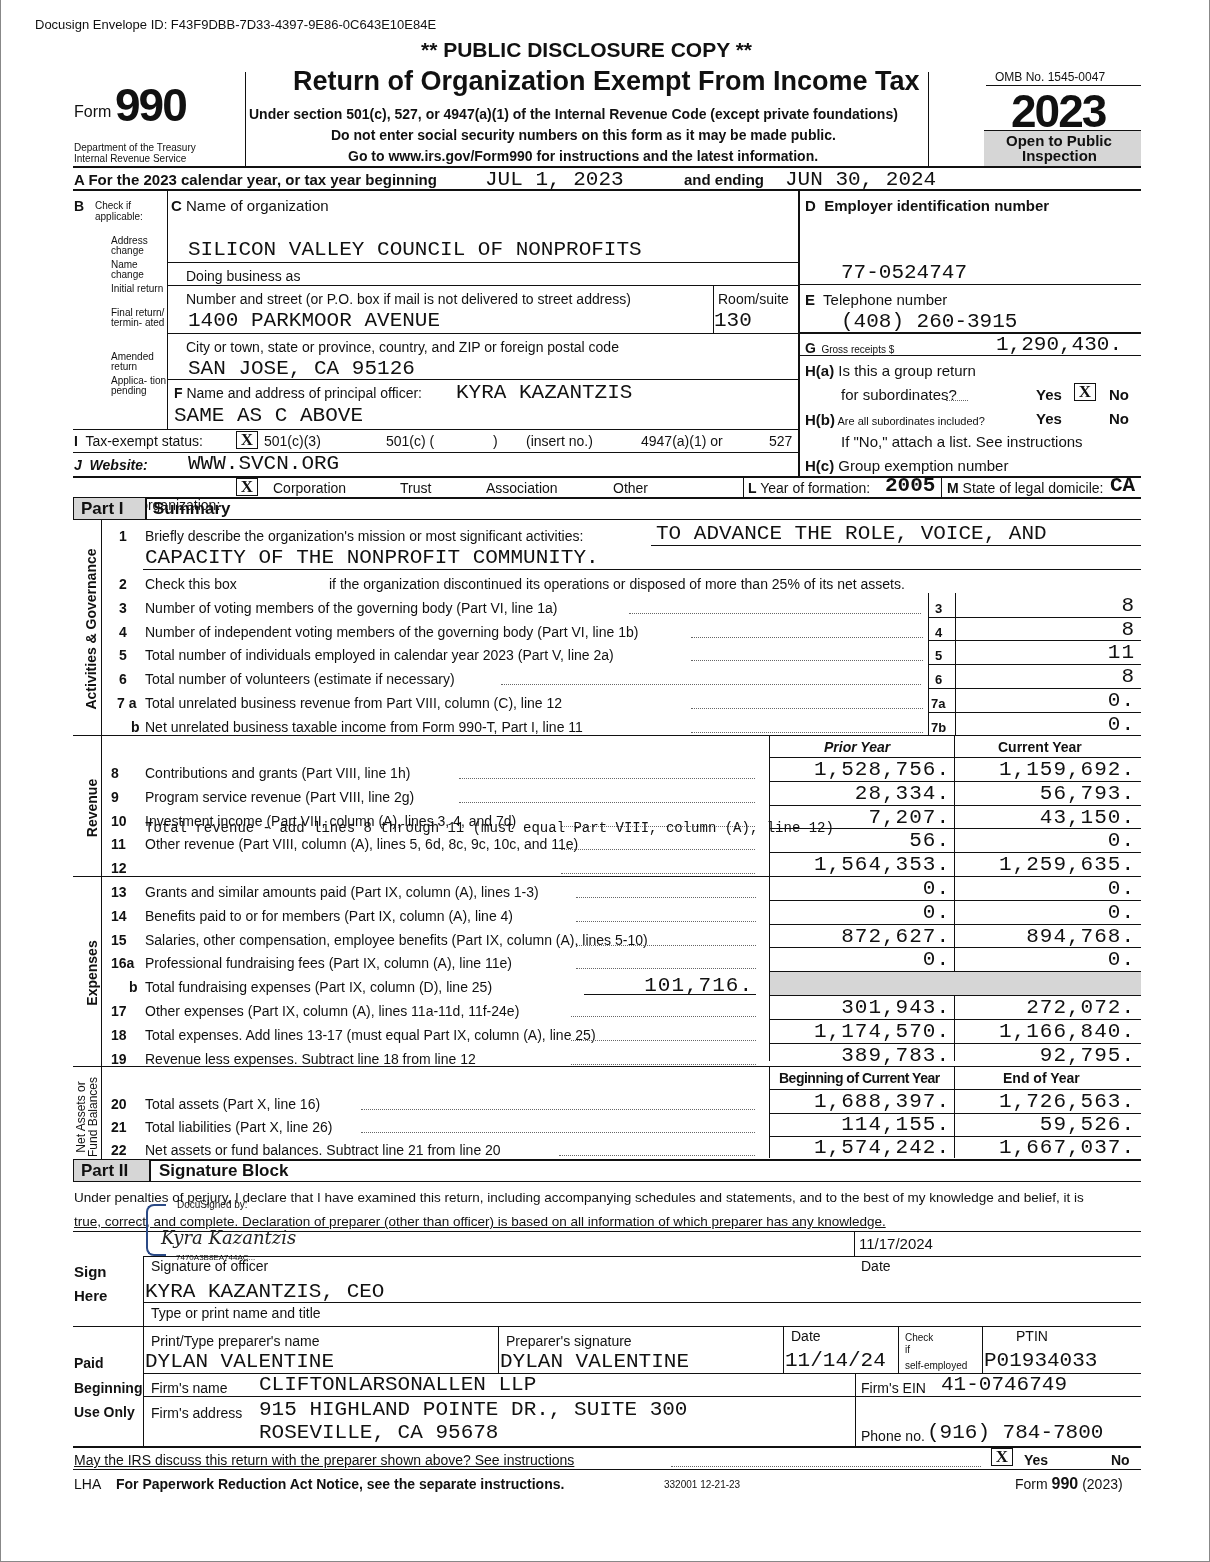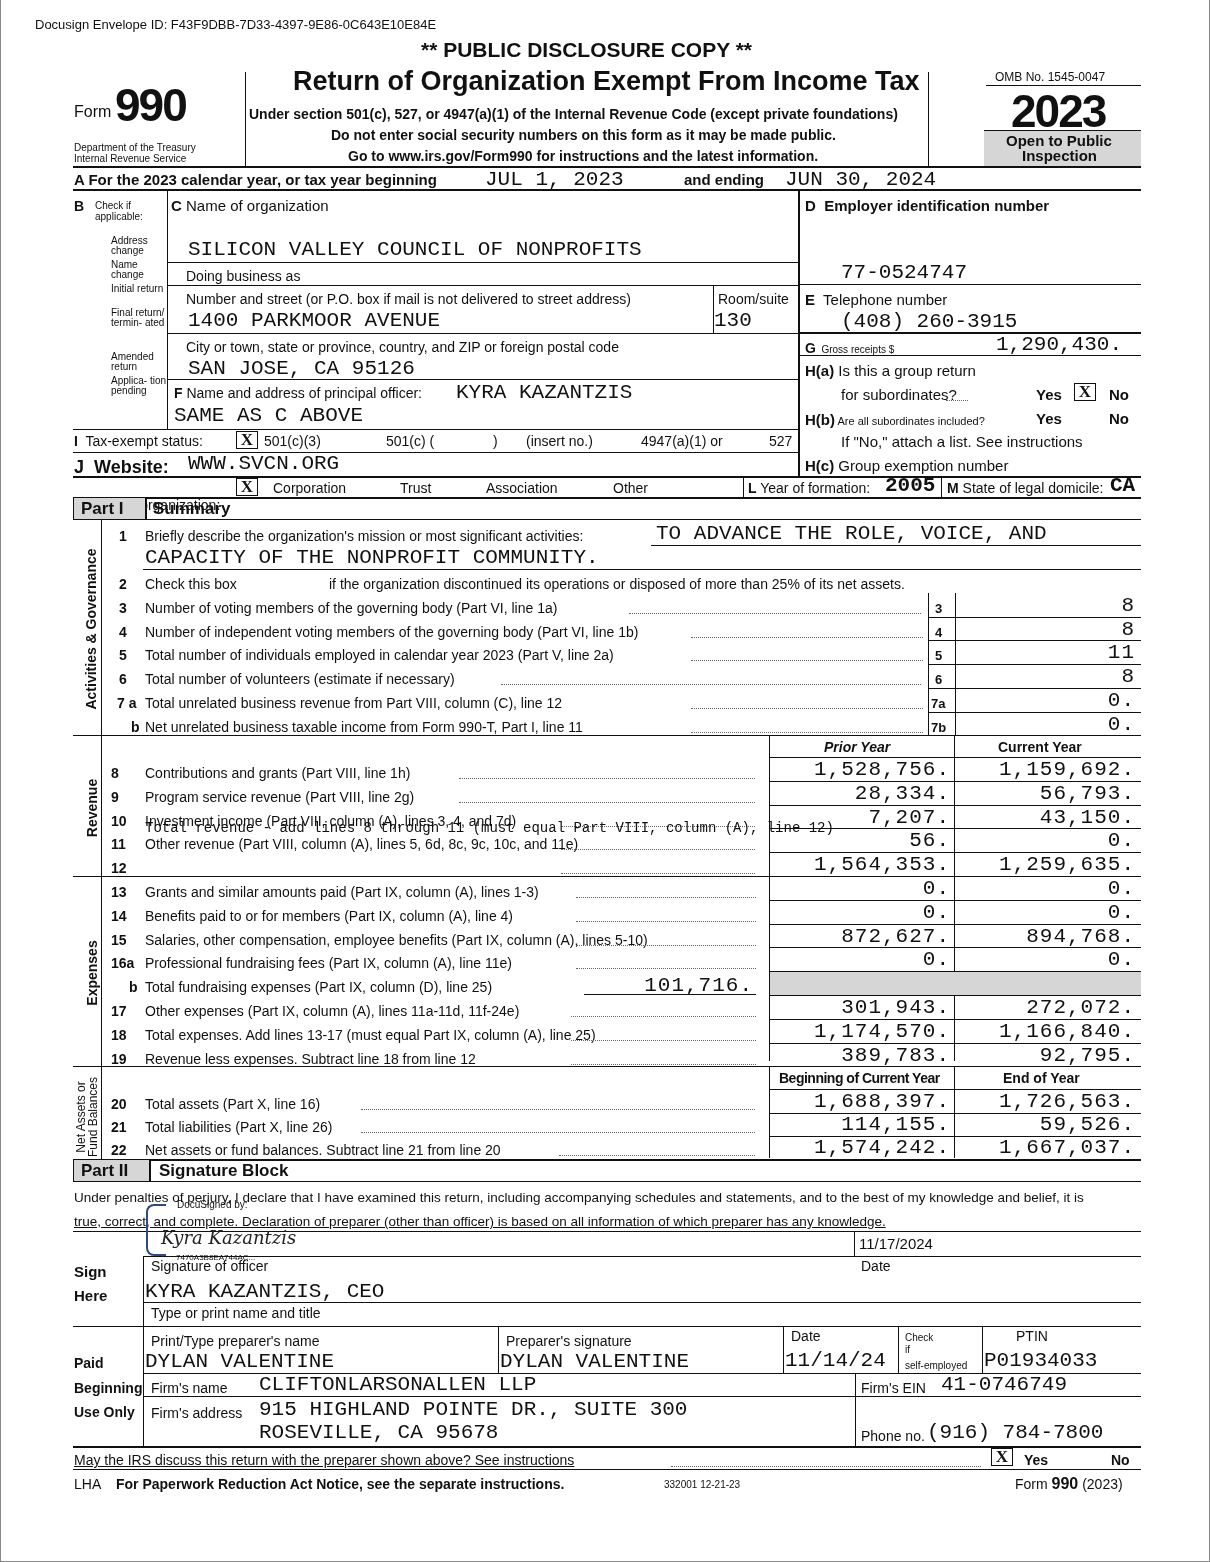--- a/index.html
+++ b/index.html
@@ -115,21 +115,21 @@
   <div class="abs" style="left:73px;top:433px;font-size:14px;"><b>I</b>&nbsp; <span>Tax-exempt status:</span></div>
   <div class="chk" style="left:235px;top:431px;">X</div>
   <div class="abs" style="left:263px;top:433px;font-size:14px;">501(c)(3)</div>
   <div class="abs" style="left:385px;top:433px;font-size:14px;">501(c) (</div>
   <div class="abs" style="left:492px;top:433px;font-size:14px;">)</div>
   <div class="abs" style="left:525px;top:433px;font-size:14px;">(insert no.)</div>
   <div class="abs" style="left:640px;top:433px;font-size:14px;">4947(a)(1) or</div>
   <div class="abs" style="left:768px;top:433px;font-size:14px;">527</div>
   <div class="hl" style="left:72px;top:452px;width:725px;"></div>
 
-  <div class="abs b" style="left:73px;top:457px;font-size:18px;">J&nbsp; <span>Website:</span></div>
+  <div class="abs b" style="left:73px;top:457px;font-size:14px;font-style:italic;">J&nbsp; <span>Website:</span></div>
   <div class="abs mono" style="left:187px;top:452px;font-size:21px;">WWW.SVCN.ORG</div>
   <div class="hl2" style="left:72px;top:476px;width:1068px;"></div>
 
   <div class="abs" style="left:73px;top:497px;font-size:14px;"><b>K</b> <span>Form of organization:</span></div>
   <div class="chk" style="left:235px;top:478px;">X</div>
   <div class="abs" style="left:272px;top:480px;font-size:14px;">Corporation</div>
   <div class="abs" style="left:399px;top:480px;font-size:14px;">Trust</div>
   <div class="abs" style="left:485px;top:480px;font-size:14px;">Association</div>
   <div class="abs" style="left:612px;top:480px;font-size:14px;">Other</div>
   <div class="vl" style="left:742px;top:477px;height:21px;"></div>

